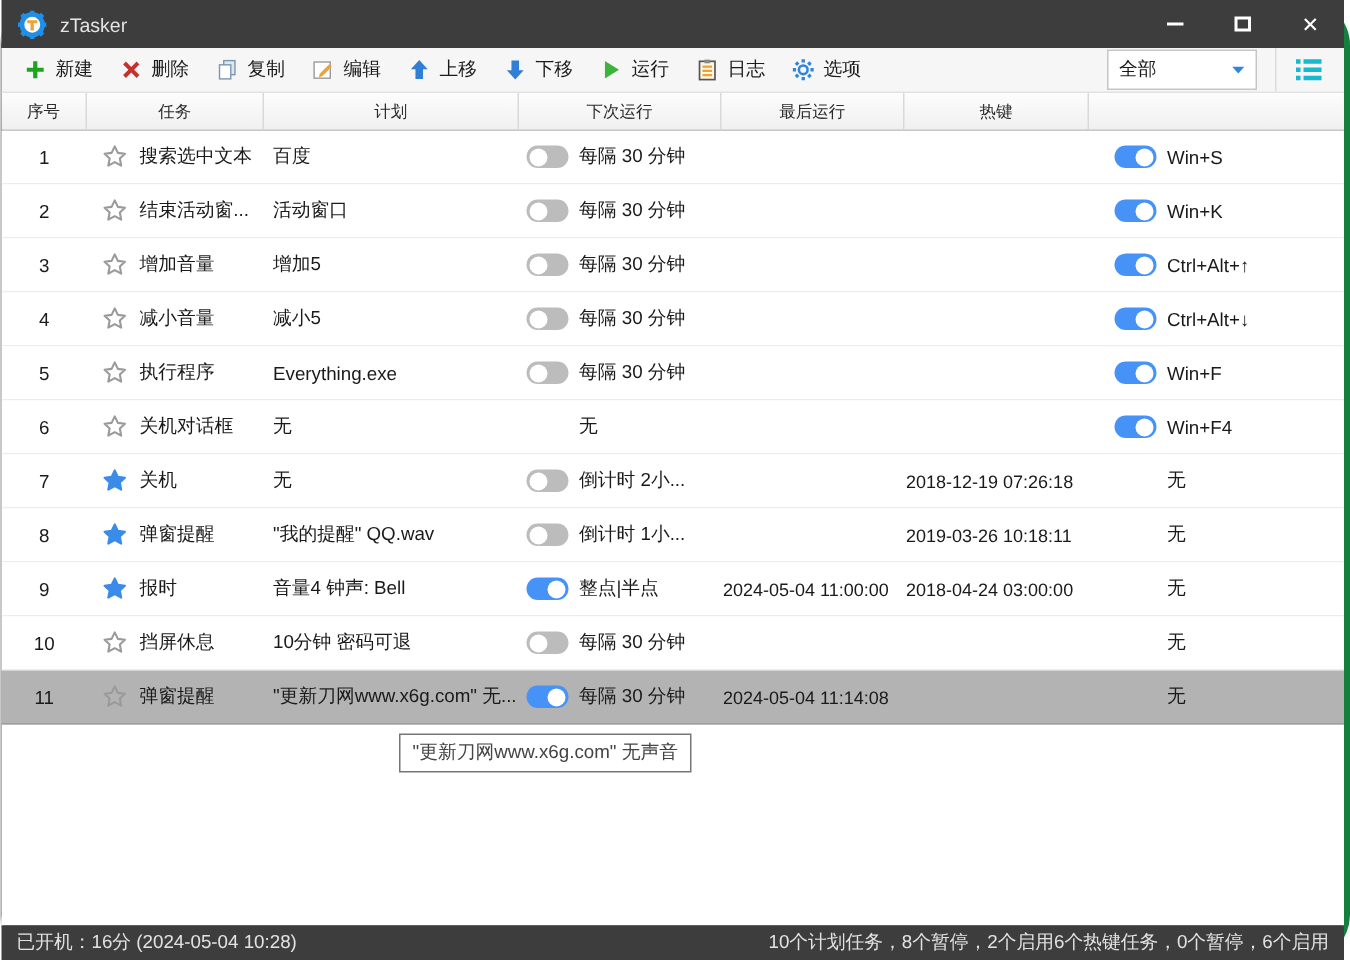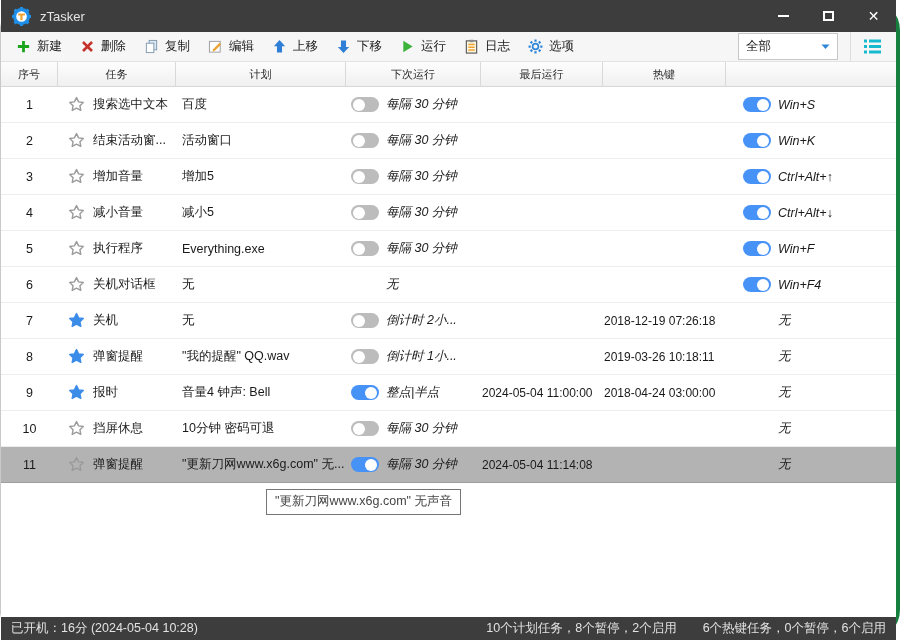--- a/index.html
+++ b/index.html
@@ -36,39 +36,39 @@
   .th { display:flex; align-items:center; justify-content:center; font-size:11px; color:#2a2a2a; border-right:1px solid #d9d9d9; overflow:hidden; white-space:nowrap; }
   .th:last-child { border-right:none; }
   .tbody { flex:1; overflow:hidden; background:#fff; }
   .trow { display:grid; grid-template-columns:var(--cols); height:36px; border-bottom:1px solid #ededed; align-items:center; background:#fff; }
   .trow.selected { background:var(--selected-bg); border-bottom-color:#9e9e9e; }
   .cell { display:flex; align-items:center; overflow:hidden; white-space:nowrap; height:100%; }
   .c-num { justify-content:center; }
   .c-task { padding-left:10px; gap:8px; }
   .c-task .star { width:17px; height:17px; flex:0 0 auto; }
   .c-params { padding-left:6px; }
-  .c-plan, .c-hotkey { gap:7px;font-style:italic; }
+  .c-plan, .c-hotkey { gap:7px; }
   .c-plan { padding-left:5px; }
   .c-hotkey { padding-left:17px; }
   .c-next, .c-last { padding-left:1px; font-size:12px; }
   .toggle { width:28px; height:15px; border-radius:8px; position:relative; flex:0 0 28px; }
   .toggle.on { background:var(--toggle-on); }
   .toggle.off { background:var(--toggle-off); }
   .toggle .knob { position:absolute; top:1.5px; width:12px; height:12px; border-radius:50%; background:#fff; }
   .toggle.on .knob { right:2px; }
   .toggle.off .knob { left:2px; }
   .tspacer { width:28px; flex:0 0 28px; }
 
   
   .tooltip { position:absolute; left:265px; top:489px; background:#ffffff; border:1px solid #767676; padding:3px 8px 4px 8px; font-size:12.5px; color:#444; white-space:nowrap; z-index:5; }
 
   
   .statusbar { height:23px; flex:0 0 23px; background:var(--statusbar-bg); color:#e2e2e2; display:flex; align-items:center; font-size:12.5px; padding:0 10px; margin-top:auto; }
   .sb-right { margin-left:auto; display:flex; }
-  .sb-right span + span { margin-left:26px; }
+  .sb-right span + span { }
 </style>
 </head>
 <body>
 
 <div class="window">
 
   <div class="titlebar">
     <svg class="app-icon" viewBox="0 0 18 18">
       <circle cx="9" cy="9" r="8" fill="#1f8fe8"></circle>
       <g fill="#1f8fe8">

